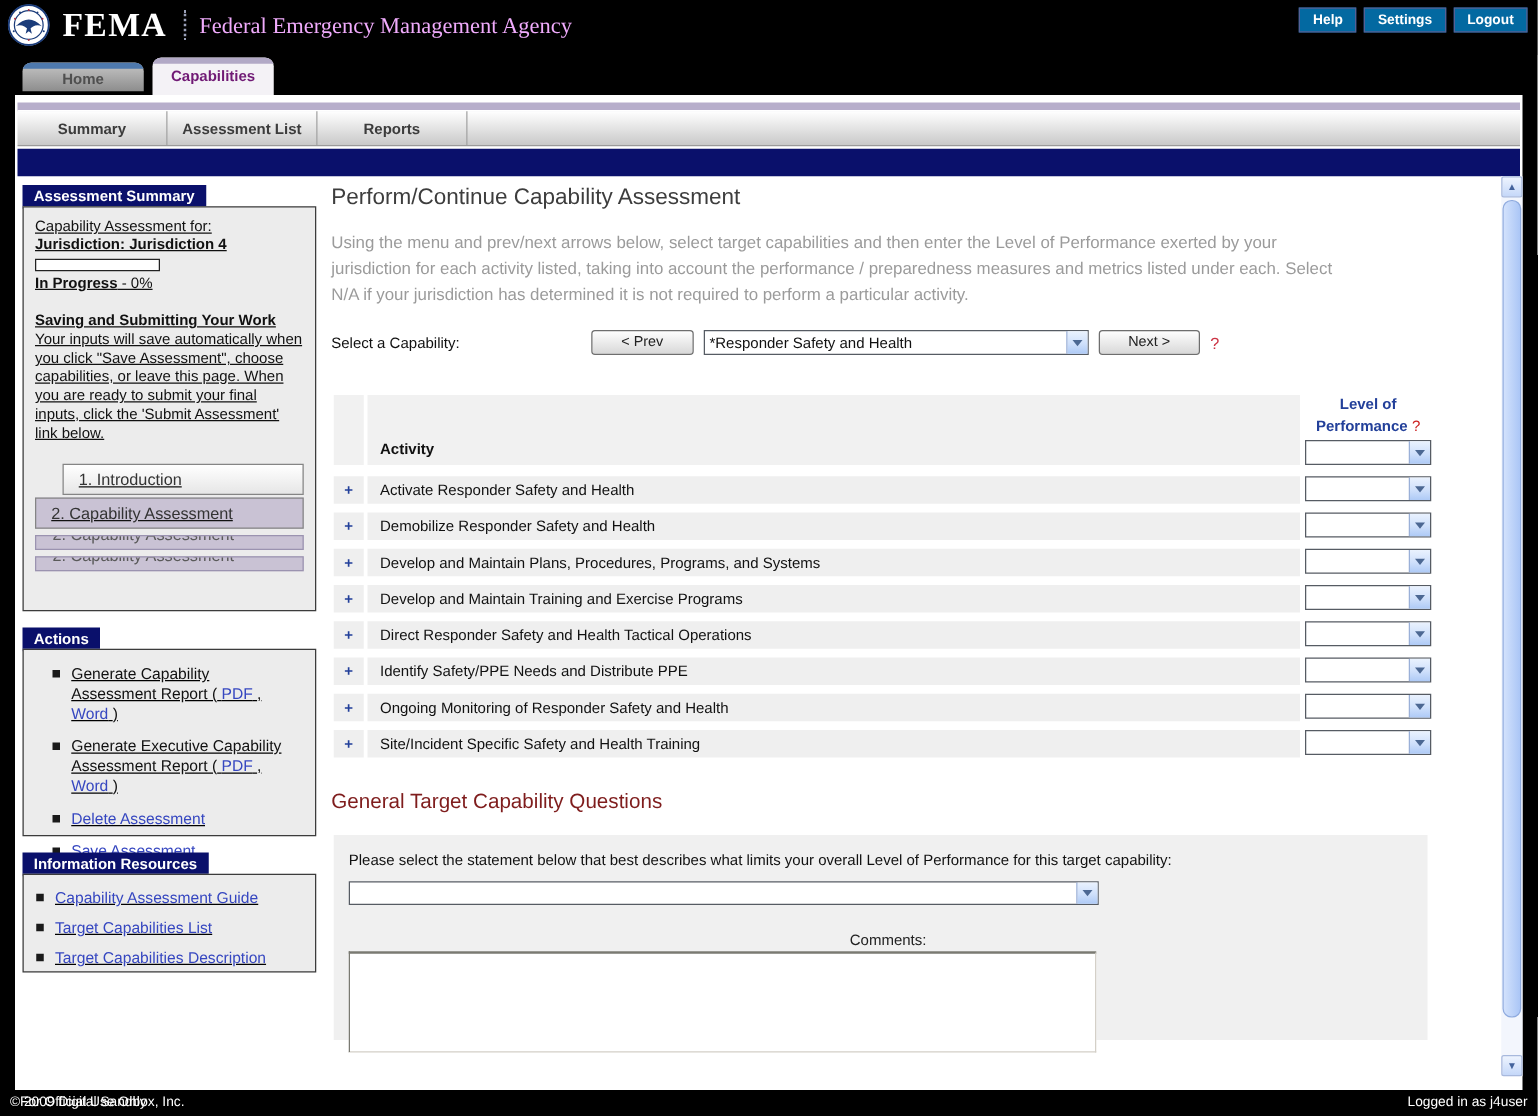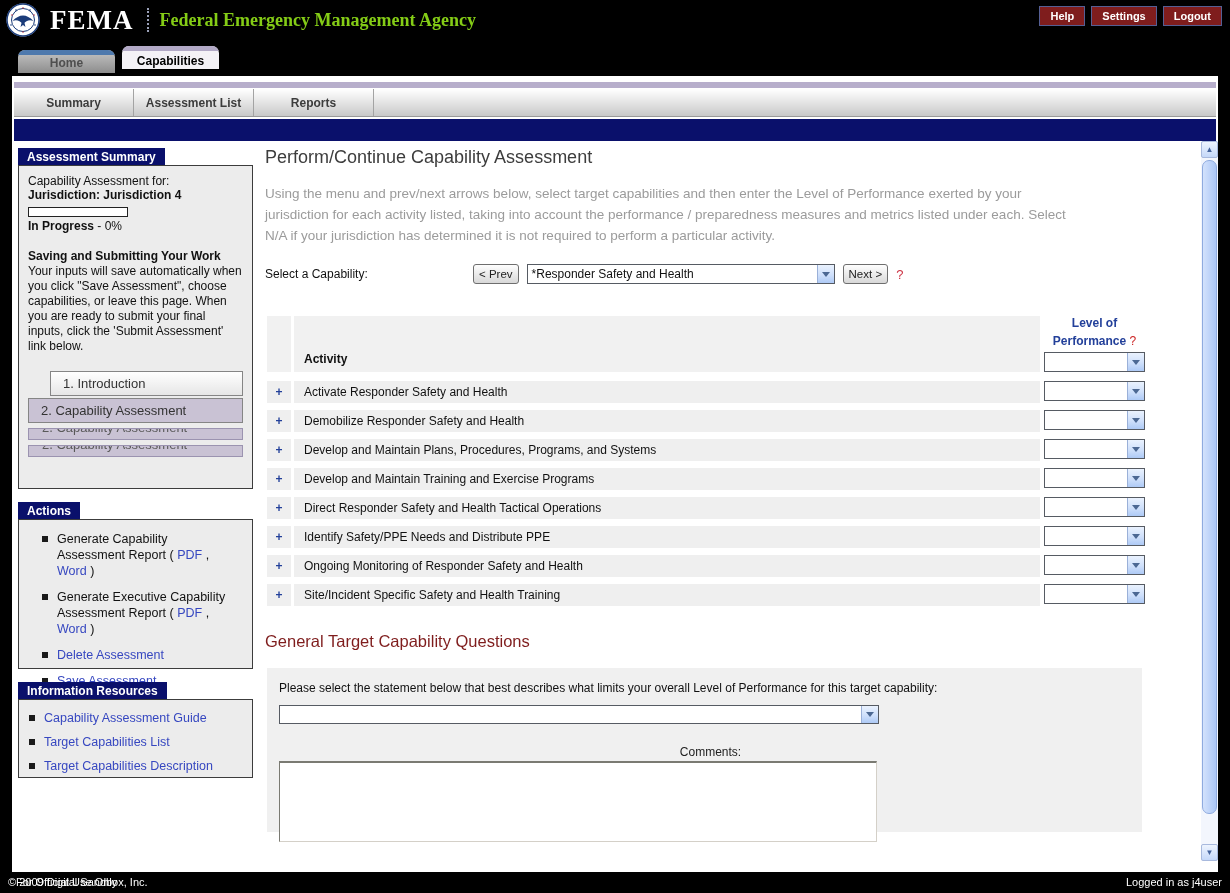--- a/index.html
+++ b/index.html
@@ -5,47 +5,47 @@
   * { margin:0; padding:0; box-sizing:border-box; }
   html,body { width:1230px; height:893px; overflow:hidden; }
   body { background:#000; font-family:"Liberation Sans", sans-serif; position:relative; }
 
   
   .topbar { position:absolute; left:0; top:0; width:1230px; height:44px; background:#000; }
   .brand { position:absolute; left:6px; top:3px; display:flex; align-items:center; }
   .seal { width:34px; height:34px; }
   .brand-name { font-family:"Liberation Serif", serif; font-weight:bold; font-size:27px; color:#fff; margin-left:10px; letter-spacing:1px; }
   .brand-divider { height:24px; border-left:2px dotted #9aa0b8; margin:0 10px 0 14px; }
-  .agency { font-family:"Liberation Serif", serif; font-size:18px; color:#84cc16;font-weight:bold; }
+  .agency { font-family:"Liberation Serif", serif; font-size:18px; color:#f0abfc; }
   .top-buttons { position:absolute; right:8px; top:6px; display:flex; gap:6px; }
-  .top-btn { background:#7f1d1d; border:1px solid #555f94; color:#fff; font-weight:bold; font-size:11px; padding:3px 10px; font-family:"Liberation Sans",sans-serif; cursor:pointer; }
+  .top-btn { background:#0369a1; border:1px solid #555f94; color:#fff; font-weight:bold; font-size:11px; padding:3px 10px; font-family:"Liberation Sans",sans-serif; cursor:pointer; }
 
   
   .tab { position:absolute; border-radius:7px 7px 0 0; overflow:hidden; text-align:center; font-weight:bold; font-size:12px; }
   .tab .strip { height:5px; }
   .tab-home { left:18px; top:50px; width:97px; height:23px; background:linear-gradient(#c6c6c6,#8d8d8d); color:#4f4f4f; }
   .tab-home .strip { background:#4e79ad; }
   .tab-home .lbl { line-height:17px; }
-  .tab-caps { left:122px; top:46px; width:97px; height:23px; background:#f4f2f6; color:#000000; }
+  .tab-caps { left:122px; top:46px; width:97px; height:41px; background:#f4f2f6; color:#701a75; }
   .tab-caps .strip { background:#b2a9c6; }
   .tab-caps .lbl { line-height:21px; }
 
   
   .wrapper { position:absolute; left:12px; top:76px; width:1206px; height:796px; background:#fff; }
 
   
   .navbar { position:absolute; left:2px; top:6px; right:2px; }
   .nav-strip { height:7px; background:#b7aecb; border-bottom:1px solid #fff; }
   .nav-menu { height:28px; background:linear-gradient(#ffffff,#c9c9c9); border-bottom:1px solid #9a9a9a; display:flex; }
   .nav-item { width:120px; text-align:center; line-height:28px; font-weight:bold; font-size:12px; color:#3c3c3c; border-right:1px solid #a3a3a3; cursor:pointer; }
   .navy-bar { position:absolute; left:2px; top:43px; right:2px; height:22px; background:#0a106b; }
 
   
   .s-header { position:absolute; left:6px; background:#0a106b; color:#fff; font-weight:bold; font-size:12px; padding:2px 9px 3px 9px; }
-  .s-panel { position:absolute; left:6px; width:235px; border:1px solid #3c3c3c; background:#ececec; }
+  .s-panel { position:absolute; left:6px; width:235px; border:1px solid #3c3c3c; background:#ececec;text-decoration:underline; }
   .hdr-summary { top:72px; }
   .pnl-summary { top:89px; height:324px; padding:8px 9px; font-size:12px; color:#111; }
   .pnl-summary .b { font-weight:bold; }
   .progress { width:100px; height:10px; background:#fff; border:1px solid #222; margin:5px 0 2px 0; }
   .saving-title { margin-top:16px; font-weight:bold; }
   .saving-text { line-height:15px; margin-top:1px; }
   .steps { margin-top:17px; }
   .step1 { margin-left:22px; height:25px; line-height:24px; padding-left:12px; background:linear-gradient(#ffffff,#e6e6e6); border:1px solid #858585; font-size:13px; color:#333; cursor:pointer; }
   .step2 { margin-top:2px; height:25px; line-height:24px; padding-left:12px; background:#c9c2d4; border:1px solid #858585; font-size:13px; color:#333; cursor:pointer; }
   .step-clip { height:12px; overflow:hidden; background:#c9c2d4; border:1px solid #9b93b0; margin-top:5px; position:relative; cursor:pointer; }
@@ -59,21 +59,21 @@
 
   .hdr-resources { top:606px; }
   .pnl-resources { top:623px; height:79px; padding:10px 8px; }
   .pnl-resources .a-item { margin-bottom:8px; }
 
   
   .m-title { position:absolute; left:253px; top:71px; font-size:18px; color:#3d3d3d; }
   .m-intro { position:absolute; left:253px; top:107px; width:820px; font-size:13.5px; color:#9b9b9b; line-height:21px; }
   .cap-row { position:absolute; left:253px; top:188px; display:flex; align-items:center; }
   .cap-label { width:208px; font-size:12px; color:#111; }
-  .btn { background:linear-gradient(#fefefe,#d8d8d8); border:1px solid #6e6e6e; border-radius:3px; font-size:11.5px; color:#222; padding:3px 5px; font-family:"Liberation Sans",sans-serif; cursor:pointer; }
+  .btn { background:linear-gradient(#fefefe,#d8d8d8); border:1px solid #6e6e6e; border-radius:3px; font-size:11.5px; color:#222; padding:3px 23px; font-family:"Liberation Sans",sans-serif; cursor:pointer; }
   .help-q { color:#cc3344; font-size:13px; margin-left:8px; cursor:pointer; }
 
   
   .xp-select { background:#fff; border:1px solid #565b63; height:20px; display:flex; align-items:center; cursor:pointer; }
   .xp-value { flex:1; font-size:12px; color:#111; padding-left:4px; white-space:nowrap; overflow:hidden; }
   .xp-arrow { width:17px; align-self:stretch; background:linear-gradient(180deg,#eaf2fe 0%,#cfe0fb 55%,#aecaf6 100%); border-left:1px solid #9ab0d8; display:flex; align-items:center; justify-content:center; }
   .xp-arrow::after { content:""; border-left:4px solid transparent; border-right:4px solid transparent; border-top:5px solid #4c6893; }
 
   .cap-select { width:308px; margin:0 8px; }
 

